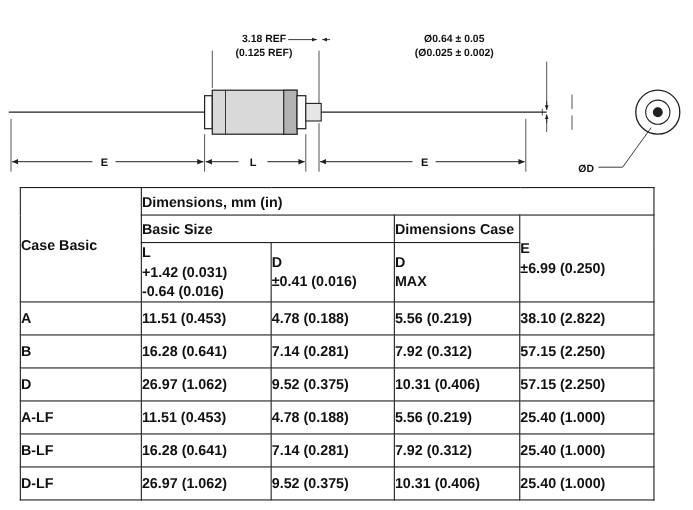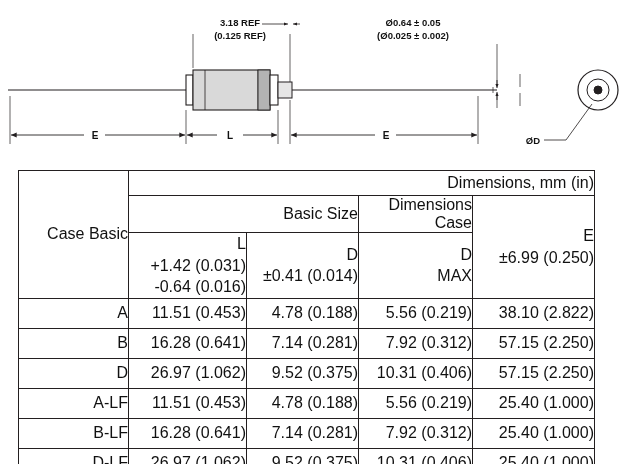--- a/index.html
+++ b/index.html
@@ -13,21 +13,21 @@
     font-family: "Liberation Sans", sans-serif;
     color: #111111;
     position: relative;
     overflow: hidden;
   }
 
   
   #drawing {
     position: absolute;
     left: 0;
-    top: 4px;
+    top: 16px;
     width: 630px;
     height: 160px;
   }
   #drawing svg {
     display: block;
   }
   .dimtext {
     font-family: "Liberation Sans", sans-serif;
     font-size: 9.5px;
     font-weight: bold;
@@ -47,24 +47,24 @@
     top: 170px;
     width: 576px;
   }
   table.dims {
     border-collapse: collapse;
     width: 576px;
     table-layout: fixed;
   }
   table.dims td, table.dims th {
     border: 1px solid #231f20;
-    text-align: right;
+    text-align: left;
     vertical-align: middle;
-    font-size: 16px;
-    font-weight: normal;
+    font-size: 13px;
+    font-weight: bold;
     padding: 0;
     color: #111111;
   }
   .h-dims {
     height: 24px;
     font-size: 11px;
   }
   .h-group {
     height: 24px;
     font-size: 10.5px;
@@ -191,21 +191,21 @@
         </td>
       </tr>
       <tr>
         <td class="h-sub sub-l">
           <span class="t1">L</span>
           <span class="t2 nowrap">+1.42 (0.031)</span>
           <span class="t3 nowrap">-0.64 (0.016)</span>
         </td>
         <td class="h-sub">
           <span>D</span><br>
-          <span class="nowrap">±0.41 (0.014)</span>
+          <span class="nowrap">±0.41 (0.016)</span>
         </td>
         <td class="h-sub">
           <span>D</span><br>
           <span>MAX</span>
         </td>
       </tr>
     </thead>
     <tbody id="tbody">
         <tr>
           <td>A</td>

